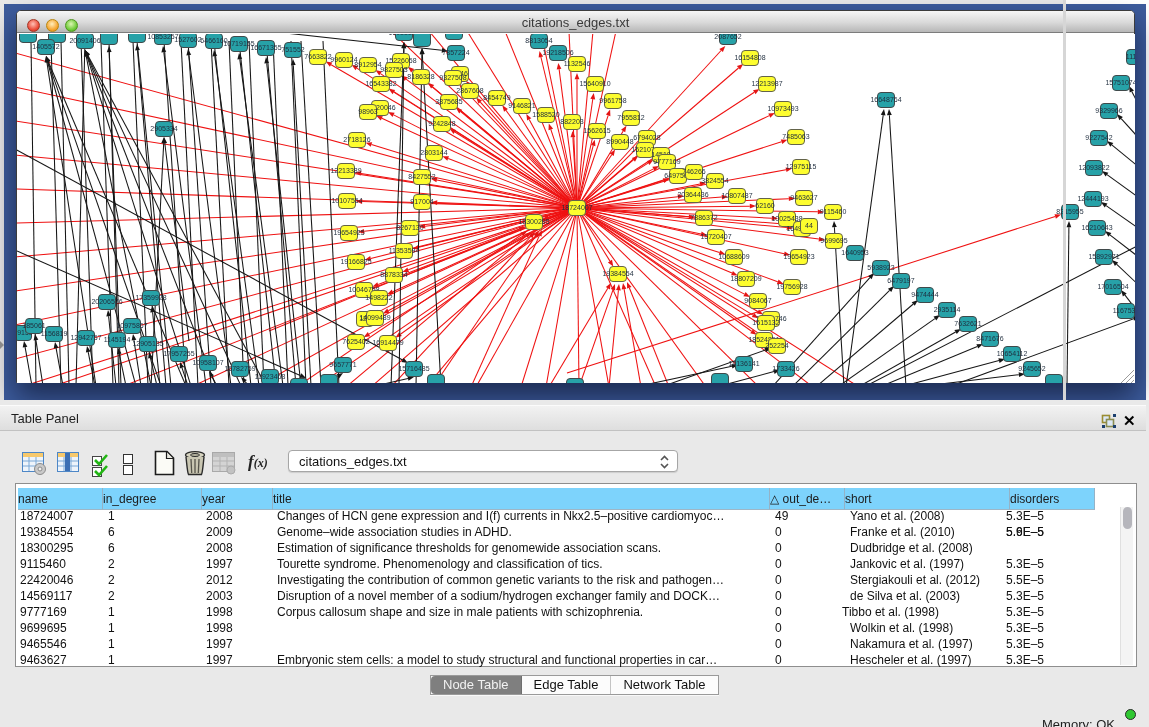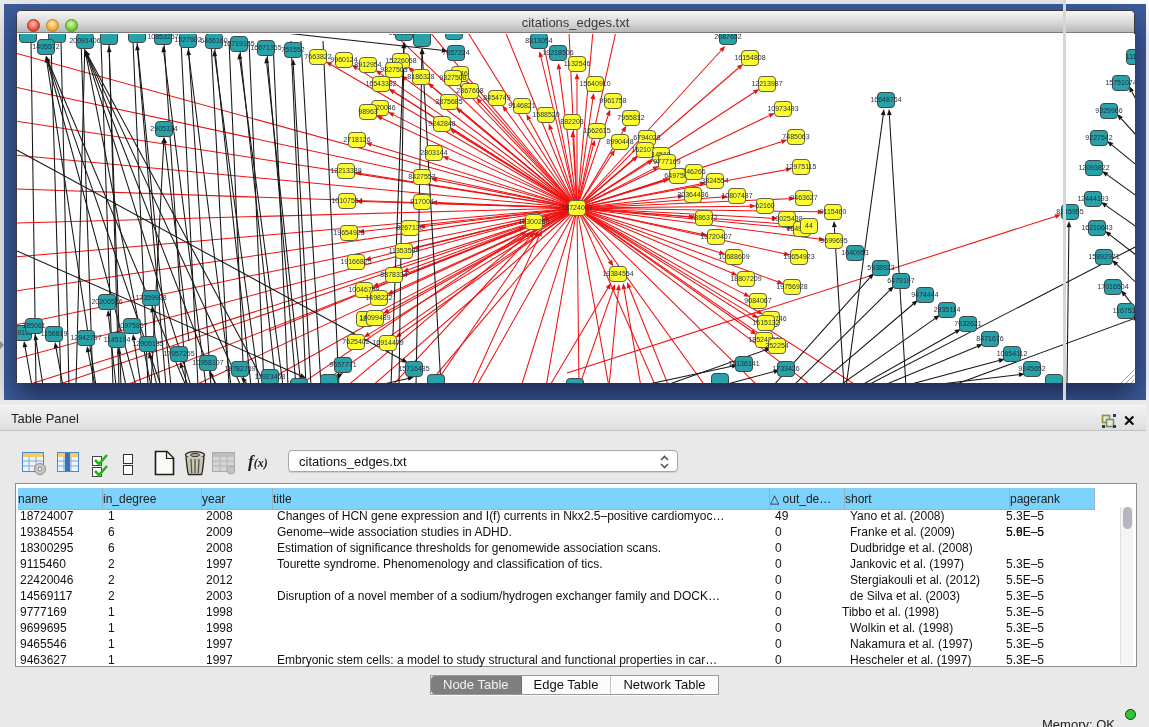--- a/index.html
+++ b/index.html
@@ -787,66 +787,68 @@
         </svg>
 </div>
 <div id="tablebox">
 <div id="thead">
           <div class="hc" style="left:2px;width:85px">name</div>
           <div class="hc" style="left:87px;width:99px">in_degree</div>
           <div class="hc" style="left:186px;width:71px">year</div>
           <div class="hc" style="left:257px;width:497px">title</div>
           <div class="hc" style="left:754px;width:75px">△ out_de…</div>
           <div class="hc" style="left:829px;width:165px">short</div>
-          <div class="hc" style="left:994px;width:85px">pagerank</div>
+          <div class="hc" style="left:994px;width:85px">disorders</div>
         </div>
 <div class="cell" style="left:4px;top:24px">18724007</div>
         <div class="cell" style="left:92px;top:24px">1</div>
         <div class="cell" style="left:190px;top:24px">2008</div>
         <div class="cell" style="left:261px;top:24px">Changes of HCN gene expression and I(f) currents in Nkx2.5–positive cardiomyoc…</div>
         <div class="cell" style="left:759px;top:24px">49</div>
         <div class="cell" style="left:834px;top:24px">Yano et al. (2008)</div>
         <div class="cell" style="left:990px;top:24px">5.3E–5</div>
         <div class="cell" style="left:4px;top:40px">19384554</div>
         <div class="cell" style="left:92px;top:40px">6</div>
         <div class="cell" style="left:190px;top:40px">2009</div>
         <div class="cell" style="left:261px;top:40px">Genome–wide association studies in ADHD.</div>
         <div class="cell" style="left:759px;top:40px">0</div>
-        <div class="cell" style="left:834px;top:40px">Franke et al. (2009)</div>
+        <div class="cell" style="left:834px;top:40px">Franke et al. (2010)</div>
         <div class="cell" style="left:990px;top:40px">5.6E–5</div>
         <div class="cell" style="left:4px;top:56px">18300295</div>
         <div class="cell" style="left:92px;top:56px">6</div>
         <div class="cell" style="left:190px;top:56px">2008</div>
         <div class="cell" style="left:261px;top:56px">Estimation of significance thresholds for genomewide association scans.</div>
         <div class="cell" style="left:759px;top:56px">0</div>
         <div class="cell" style="left:834px;top:56px">Dudbridge et al. (2008)</div>
         <div class="cell" style="left:990px;top:40px">5.9E–5</div>
         <div class="cell" style="left:4px;top:72px">9115460</div>
         <div class="cell" style="left:92px;top:72px">2</div>
         <div class="cell" style="left:190px;top:72px">1997</div>
         <div class="cell" style="left:261px;top:72px">Tourette syndrome. Phenomenology and classification of tics.</div>
         <div class="cell" style="left:759px;top:72px">0</div>
         <div class="cell" style="left:834px;top:72px">Jankovic et al. (1997)</div>
         <div class="cell" style="left:990px;top:72px">5.3E–5</div>
         <div class="cell" style="left:4px;top:88px">22420046</div>
         <div class="cell" style="left:92px;top:88px">2</div>
         <div class="cell" style="left:190px;top:88px">2012</div>
+        <div class="cell" style="left:261px;top:88px">Investigating the contribution of common genetic variants to the risk and pathogen…</div>
         <div class="cell" style="left:759px;top:88px">0</div>
         <div class="cell" style="left:834px;top:88px">Stergiakouli et al. (2012)</div>
         <div class="cell" style="left:990px;top:88px">5.5E–5</div>
         <div class="cell" style="left:4px;top:104px">14569117</div>
         <div class="cell" style="left:92px;top:104px">2</div>
         <div class="cell" style="left:190px;top:104px">2003</div>
         <div class="cell" style="left:261px;top:104px">Disruption of a novel member of a sodium/hydrogen exchanger family and DOCK…</div>
         <div class="cell" style="left:759px;top:104px">0</div>
         <div class="cell" style="left:834px;top:104px">de Silva et al. (2003)</div>
         <div class="cell" style="left:990px;top:104px">5.3E–5</div>
         <div class="cell" style="left:4px;top:120px">9777169</div>
         <div class="cell" style="left:92px;top:120px">1</div>
         <div class="cell" style="left:190px;top:120px">1998</div>
+        <div class="cell" style="left:261px;top:120px">Corpus callosum shape and size in male patients with schizophrenia.</div>
         <div class="cell" style="left:759px;top:120px">0</div>
         <div class="cell" style="left:826px;top:120px">Tibbo et al. (1998)</div>
         <div class="cell" style="left:990px;top:120px">5.3E–5</div>
         <div class="cell" style="left:4px;top:136px">9699695</div>
         <div class="cell" style="left:92px;top:136px">1</div>
         <div class="cell" style="left:190px;top:136px">1998</div>
         <div class="cell" style="left:759px;top:136px">0</div>
         <div class="cell" style="left:834px;top:136px">Wolkin et al. (1998)</div>
         <div class="cell" style="left:990px;top:136px">5.3E–5</div>
         <div class="cell" style="left:4px;top:152px">9465546</div>

